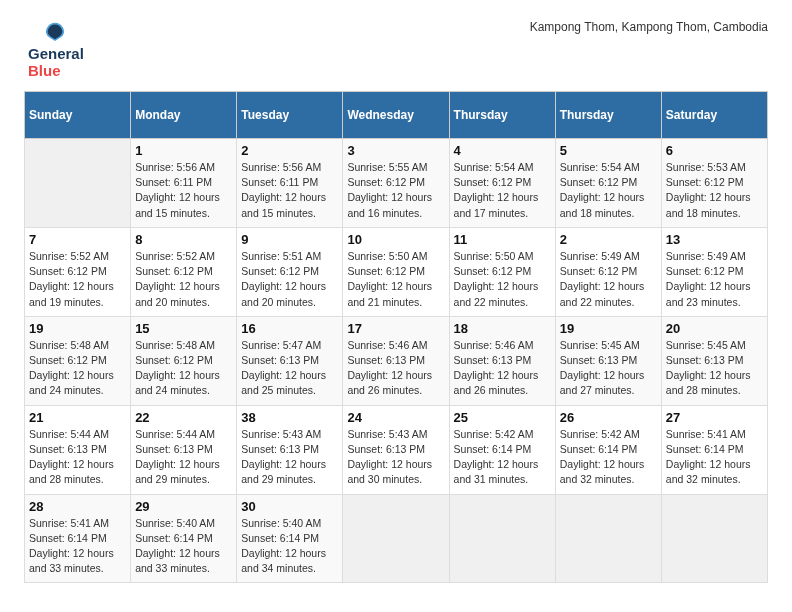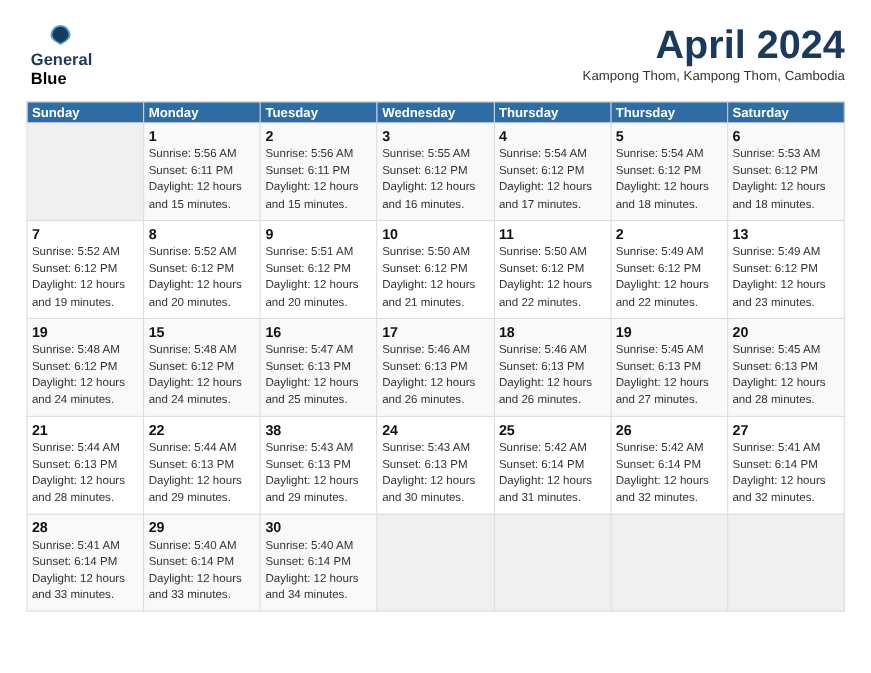--- a/index.html
+++ b/index.html
@@ -45,21 +45,21 @@
     table {
       width: 100%;
       border-collapse: collapse;
       font-size: 11px;
     }
     thead tr {
       background: #2e6da4;
       color: #fff;
     }
     thead th {
-      padding: 2px 4px;
+      padding: 16px 4px;
       text-align: left;
       font-weight: bold;
       font-size: 12px;
       border: 1px solid #ccc;
     }
     tbody tr {
       vertical-align: top;
     }
     tbody tr:nth-child(odd) {
       background: #f9f9f9;
@@ -95,25 +95,24 @@
 <div class="top-row">
   <div class="header-logo">
     <div>
       <svg class="logo-icon" viewBox="0 0 40 40" xmlns="http://www.w3.org/2000/svg">
         <path d="M20 5 Q30 5 35 15 Q40 25 30 32 L20 38 L10 32 Q0 25 5 15 Q10 5 20 5Z" fill="#4fa3d8"></path>
         <path d="M20 8 Q28 8 32 16 Q36 24 28 30 L20 35 L12 30 Q4 24 8 16 Q12 8 20 8Z" fill="#1a3a5c"></path>
       </svg>
     </div>
     <div style="margin-left:4px;">
       <div style="font-size:15px;font-weight:bold;color:#1a3a5c;line-height:1.1;">General</div>
-      <div style="font-size:15px;font-weight:bold;color:#000000;line-height:1.1;">Blue</div>
+      <div style="font-size:15px;font-weight:bold;color:#ef4444;line-height:1.1;">Blue</div>
     </div>
   </div>
   <div class="title-block">
-    <div class="main-title">April 2024</div>
     <div class="subtitle">Kampong Thom, Kampong Thom, Cambodia</div>
   </div>
 </div>
 
 <table>
   <thead>
     <tr id="thead-row">
     <th>Sunday</th>
         <th>Monday</th>
         <th>Tuesday</th>

